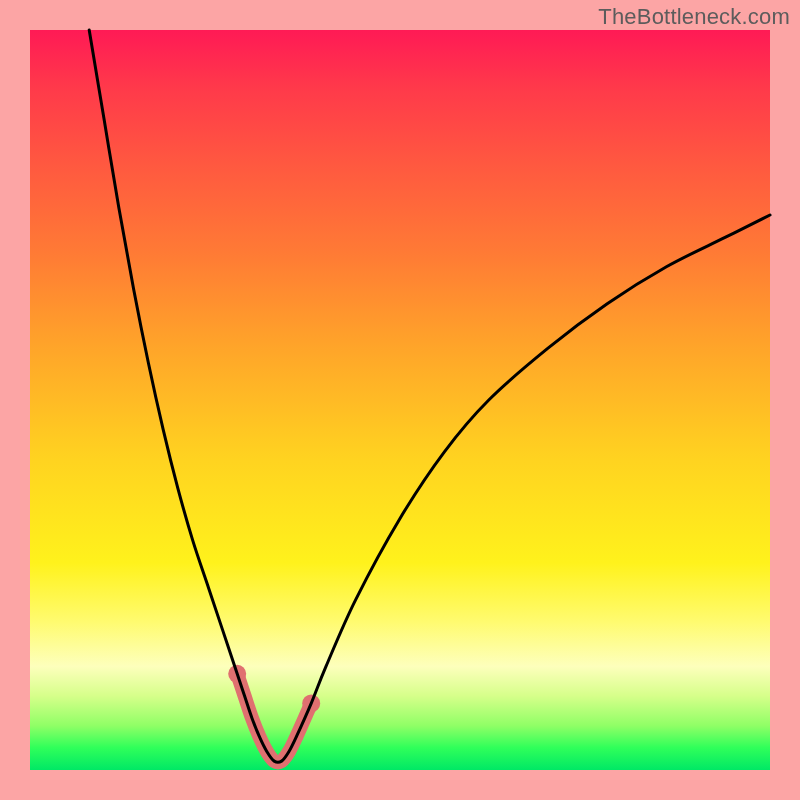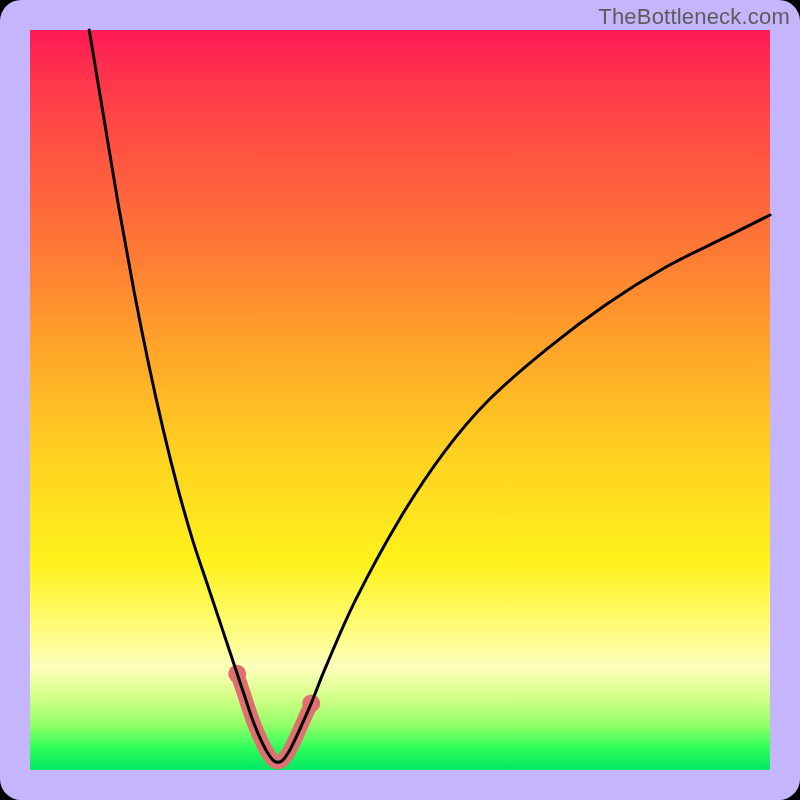--- a/index.html
+++ b/index.html
@@ -9,22 +9,21 @@
     height: 800px;
     background: #000;
     overflow: hidden;
     font-family: Arial, Helvetica, sans-serif;
   }
   .frame {
     position: absolute;
     left: 0; top: 0;
     width: 800px;
     height: 800px;
-    background: #c4b5fd;
-    border-radius: 21px;
+    background: #fca5a5;
   }
   .plot {
     position: absolute;
     left: 30px;
     top: 30px;
     width: 740px;
     height: 740px;
     
     background: linear-gradient(
       to bottom,

